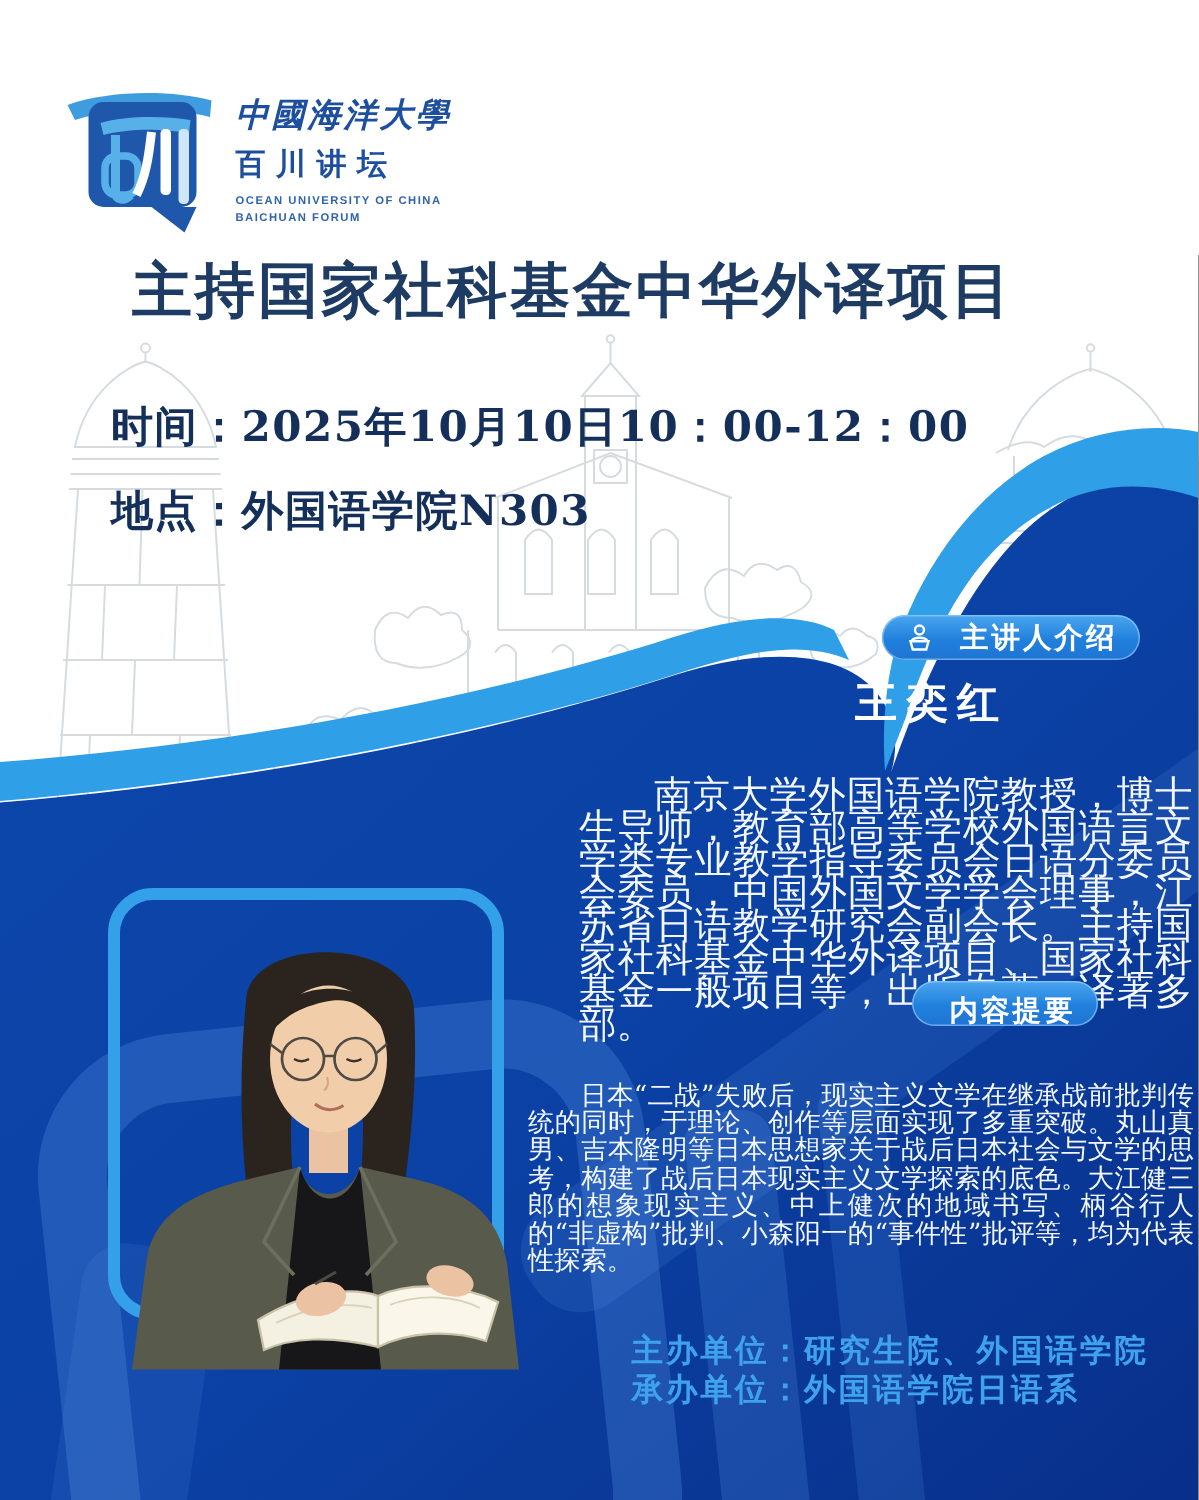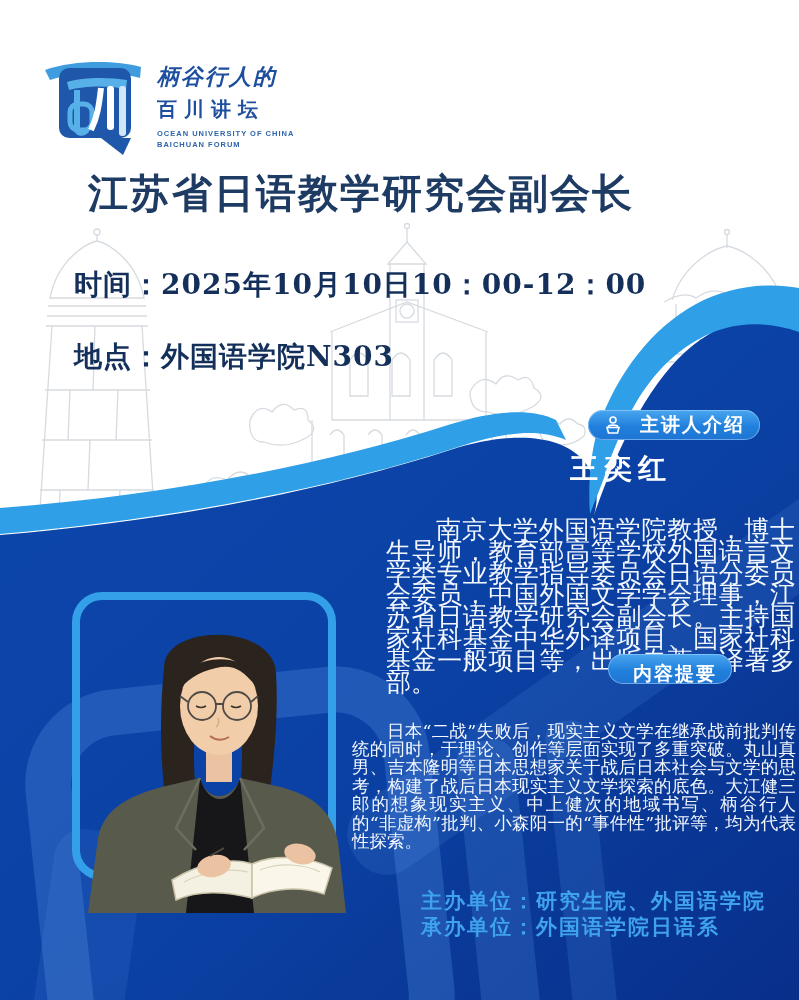--- a/index.html
+++ b/index.html
@@ -19,21 +19,21 @@
   .title{
     position:absolute;left:88px;top:166px;width:600px;
     font-family:"DejaVu Serif",serif;font-weight:bold;font-size:40px;color:#1e3c63;
     letter-spacing:2px;white-space:nowrap;
   }
   .info-line{
     position:absolute;left:74px;font-family:"DejaVu Serif",serif;font-weight:bold;
     font-size:28px;color:#14305a;letter-spacing:1px;white-space:nowrap;
   }
   .info-time{top:266px;}
-  .info-place{top:338px;}
+  .info-place{top:322px;}
   
   .pill{
     position:absolute;height:30px;border-radius:16px;display:flex;align-items:center;
     gap:7px;padding:0 15px;background:linear-gradient(180deg,#4aa6ef 0%,#2180dd 55%,#1f74d2 100%);
     box-shadow:0 0 0 1px rgba(170,215,255,.55) inset;
   }
   .pill .pill-label{color:#ffffff;font-weight:bold;font-size:19px;letter-spacing:2px;white-space:nowrap;margin-left:10px;}
   .pill1{left:588px;top:410px;}
   .pill2{left:608px;top:654px;flex-direction:column;}
   
@@ -149,28 +149,28 @@
       <rect x="16" y="12" width="72" height="70" rx="10" fill="#1f57ab"></rect>
       <path d="M58 82 L88 82 L80 99 Z" fill="#1f57ab"></path>
       <path d="M24 26 C40 21 66 21 84 24 L83 33 C64 29 40 30 26 34 Z" fill="#57b1e8"></path>
       <path d="M34 34 L34 72 C34 78 40 78 44 74" stroke="#57b1e8" stroke-width="6" fill="none"></path>
       <rect x="27" y="48" width="22" height="26" rx="8" fill="none" stroke="#57b1e8" stroke-width="5"></rect>
       <path d="M58 32 C56 50 54 62 48 74" stroke="#ffffff" stroke-width="6" fill="none"></path>
       <rect x="64" y="30" width="7" height="44" rx="3" fill="#ffffff"></rect>
       <rect x="76" y="30" width="7" height="50" rx="3" fill="#cfe6f8"></rect>
     </svg>
     <div class="logo-text">
-      <span class="logo-cn">柄谷行人的</span>
+      <span class="logo-cn">中國海洋大學</span>
       <span class="logo-forum">百川讲坛</span>
       <span class="logo-en">OCEAN UNIVERSITY OF CHINA</span>
       <span class="logo-en2">BAICHUAN FORUM</span>
     </div>
   </div>
 
-  <div class="title">江苏省日语教学研究会副会长</div>
+  <div class="title">主持国家社科基金中华外译项目</div>
 
   <div class="info-line info-time">时间：2025年10月10日10：00-12：00</div>
   <div class="info-line info-place">地点：外国语学院N303</div>
 
   <div class="pill pill1">
     <svg width="20" height="20" viewBox="0 0 20 20">
       <circle cx="10" cy="5" r="3" fill="none" stroke="#ffffff" stroke-width="1.6"></circle>
       <path d="M5 12 C6 9.5 14 9.5 15 12" fill="none" stroke="#ffffff" stroke-width="1.6"></path>
       <path d="M4 12.5 L16 12.5 L14.5 18 L5.5 18 Z" fill="none" stroke="#ffffff" stroke-width="1.6"></path>
     </svg>

